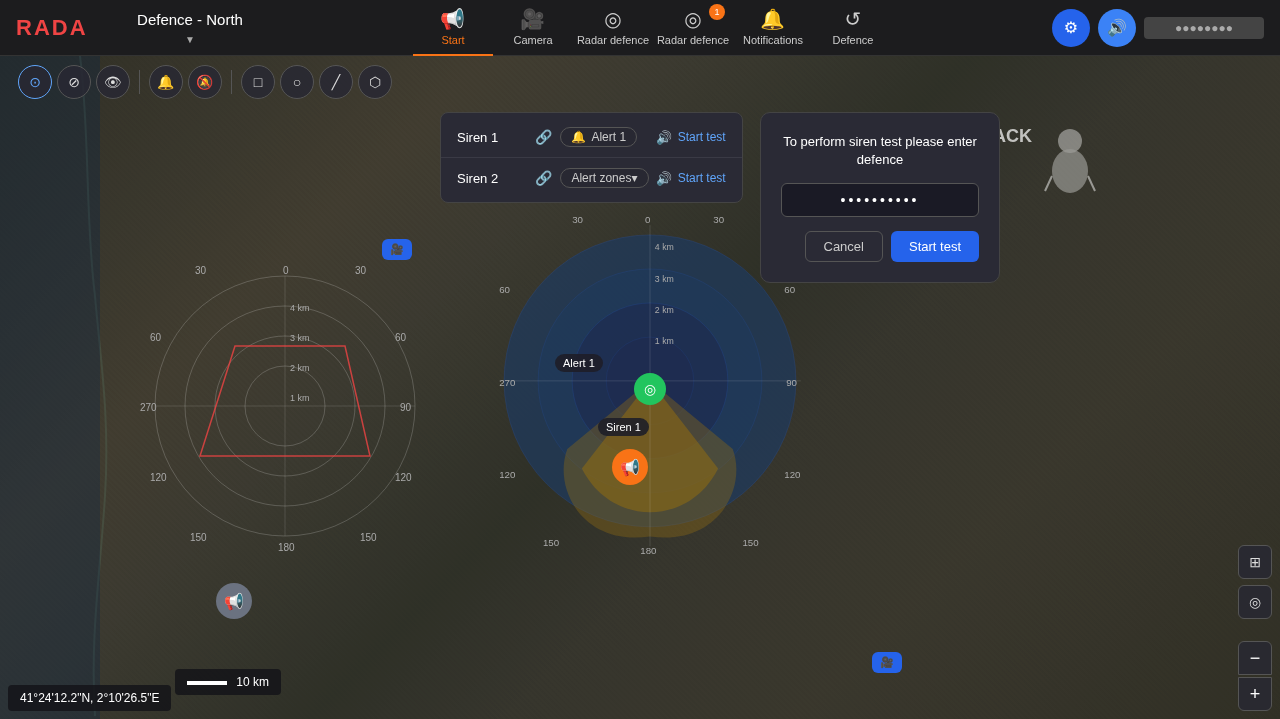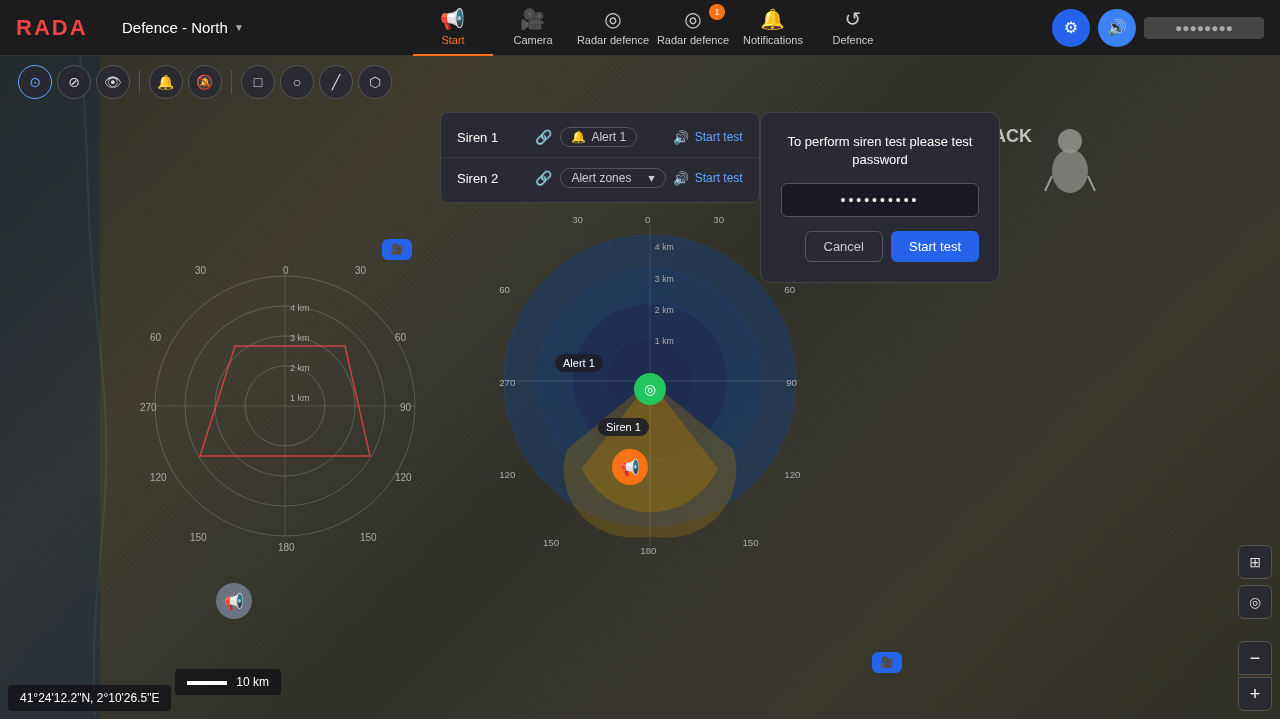--- a/index.html
+++ b/index.html
@@ -8,21 +8,21 @@
     
     #navbar {
       position: absolute; top: 0; left: 0; right: 0; height: 56px;
       background: #1c1c1e; display: flex; align-items: center; z-index: 100;
       border-bottom: 1px solid #333;
     }
     #logo {
       padding: 0 16px; color: #ef4444; font-size: 22px; font-weight: bold; letter-spacing: 2px; min-width: 110px;
     }
     #defence-title {
-      color: white; font-size: 15px; font-weight: 500; display: flex; align-items: center; gap: 6px; padding: 0 12px; min-width: 160px;
+      color: white; font-size: 15px; font-weight: 500; display: flex; align-items: center; gap: 6px; padding: 0 12px; min-width: 160px; flex-direction: column;
     }
     #defence-title .chevron { font-size: 10px; color: #aaa; }
 
     #nav-tools {
       display: flex; align-items: center; flex: 1; justify-content: center; gap: 0;
     }
     .nav-tool {
       display: flex; flex-direction: column; align-items: center; justify-content: center;
       min-width: 80px; height: 56px; cursor: pointer; color: #ccc; font-size: 11px; gap: 3px;
       border-bottom: 2px solid transparent; transition: all 0.2s;
@@ -124,21 +124,21 @@
     .dropdown-row:last-child { border-bottom: none; }
     .dropdown-row .label { color: white; font-size: 13px; font-weight: 500; min-width: 70px; }
     .dropdown-row .link-icon { color: #9ca3af; font-size: 14px; }
     .dropdown-row .alert-chip {
       background: rgba(40,40,50,0.8); border: 1px solid #555; color: #ccc;
       font-size: 12px; padding: 2px 10px; border-radius: 12px; display: flex; align-items: center; gap: 5px;
     }
     .dropdown-row .alert-chip .bell { color: #f59e0b; }
     .dropdown-row .zones-chip {
       background: rgba(40,40,50,0.8); border: 1px solid #555; color: #ccc;
-      font-size: 12px; padding: 2px 10px; border-radius: 12px; display: flex; align-items: center; gap: 17px;
+      font-size: 12px; padding: 2px 10px; border-radius: 12px; display: flex; align-items: center; gap: 0;
     }
     .start-test-btn {
       margin-left: auto; display: flex; align-items: center; gap: 5px;
       color: #60a5fa; font-size: 12px; background: none; border: none; cursor: pointer;
     }
     .start-test-btn .speaker { font-size: 13px; }
 
     
     #password-modal {
       position: absolute; top: 56px; right: 280px; z-index: 300;
@@ -404,21 +404,21 @@
         <span>▾</span>
       </span>
       <button class="start-test-btn">
         <span class="speaker">🔊</span>
         <span>Start test</span>
       </button>
     </div>
   </div>
 
   <div id="password-modal">
-    <div class="modal-title">To perform siren test please test password</div>
+    <div class="modal-title">To perform siren test please enter defence</div>
     <input class="pw-input" type="password" value="••••••••••" placeholder="••••••••••" style="">
     <div class="modal-btns">
       <button class="btn-cancel">Cancel</button>
       <button class="btn-start">Start test</button>
     </div>
   </div>
 
   <div id="watermark">
     <span>@HANDALA_HACK</span>
 

